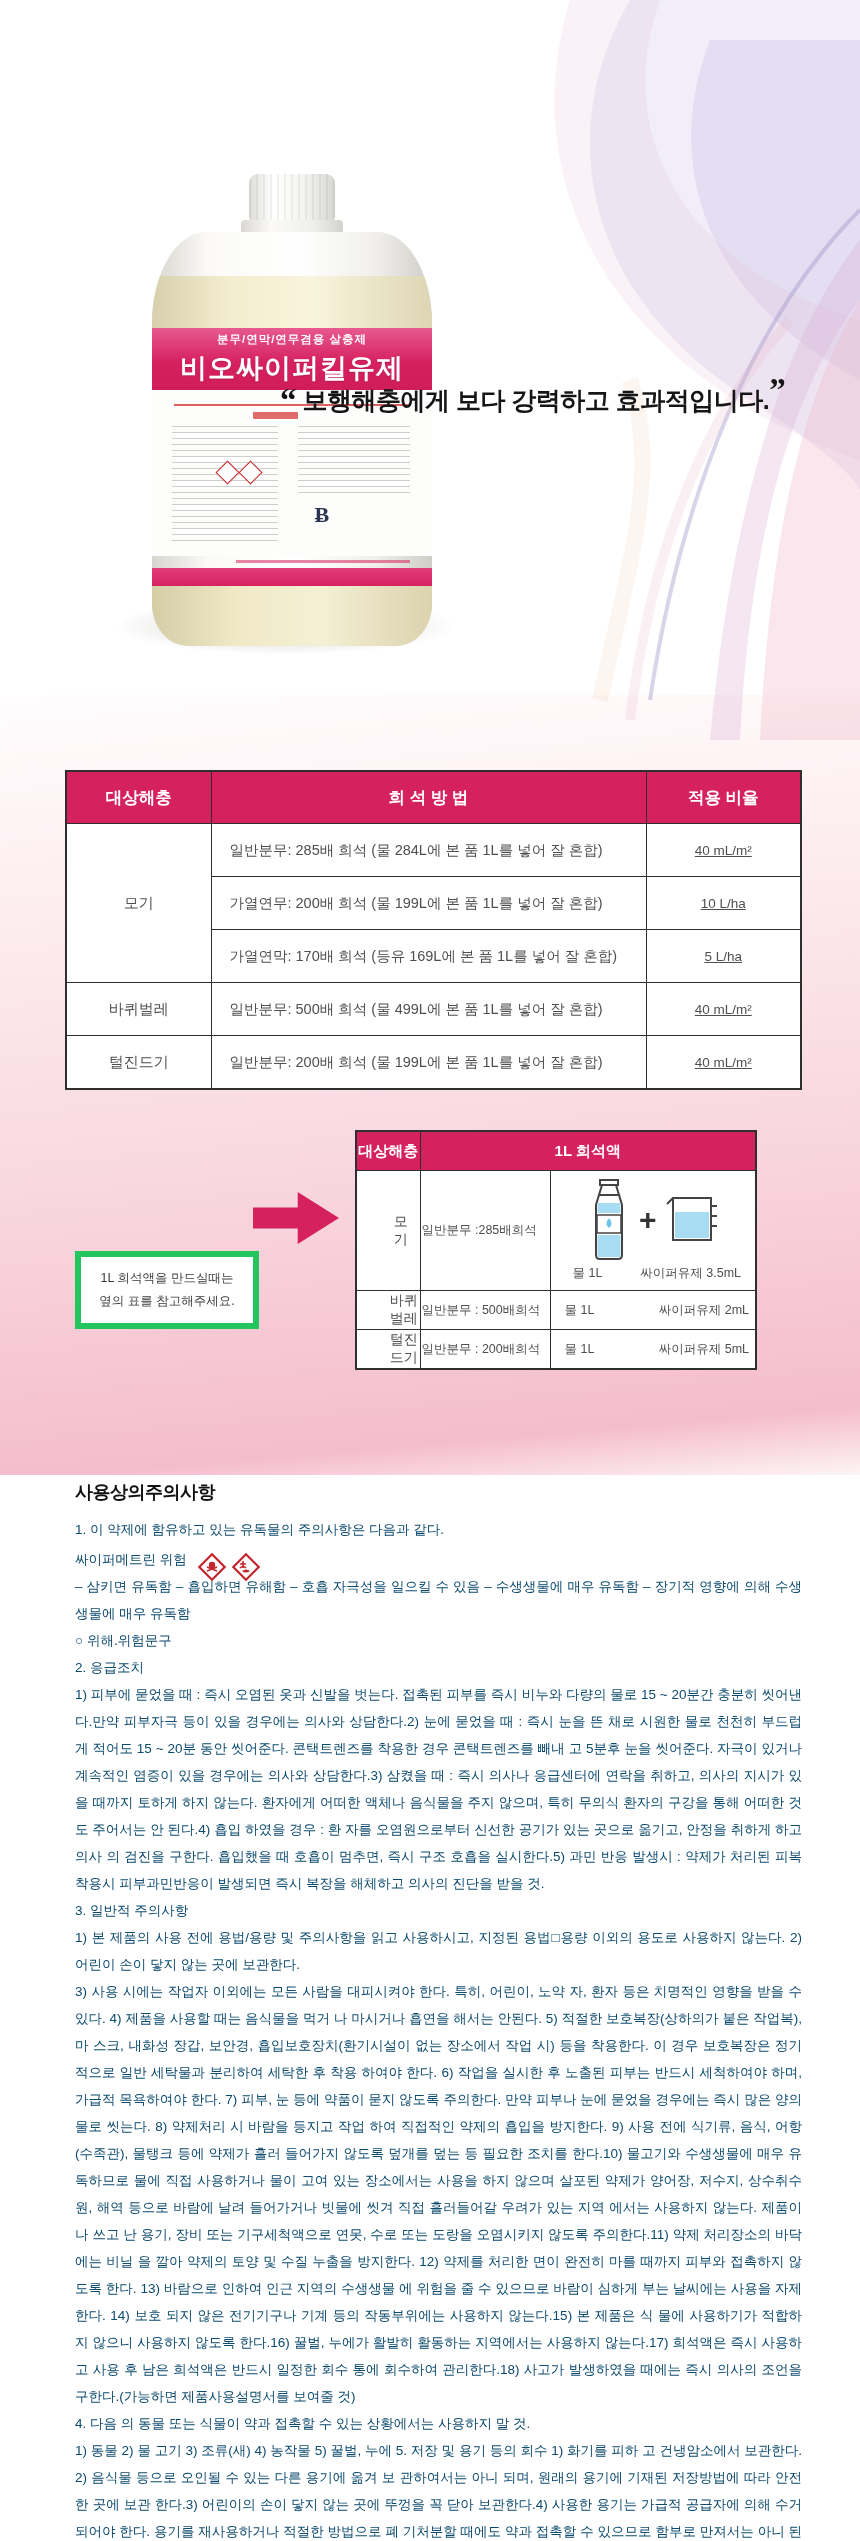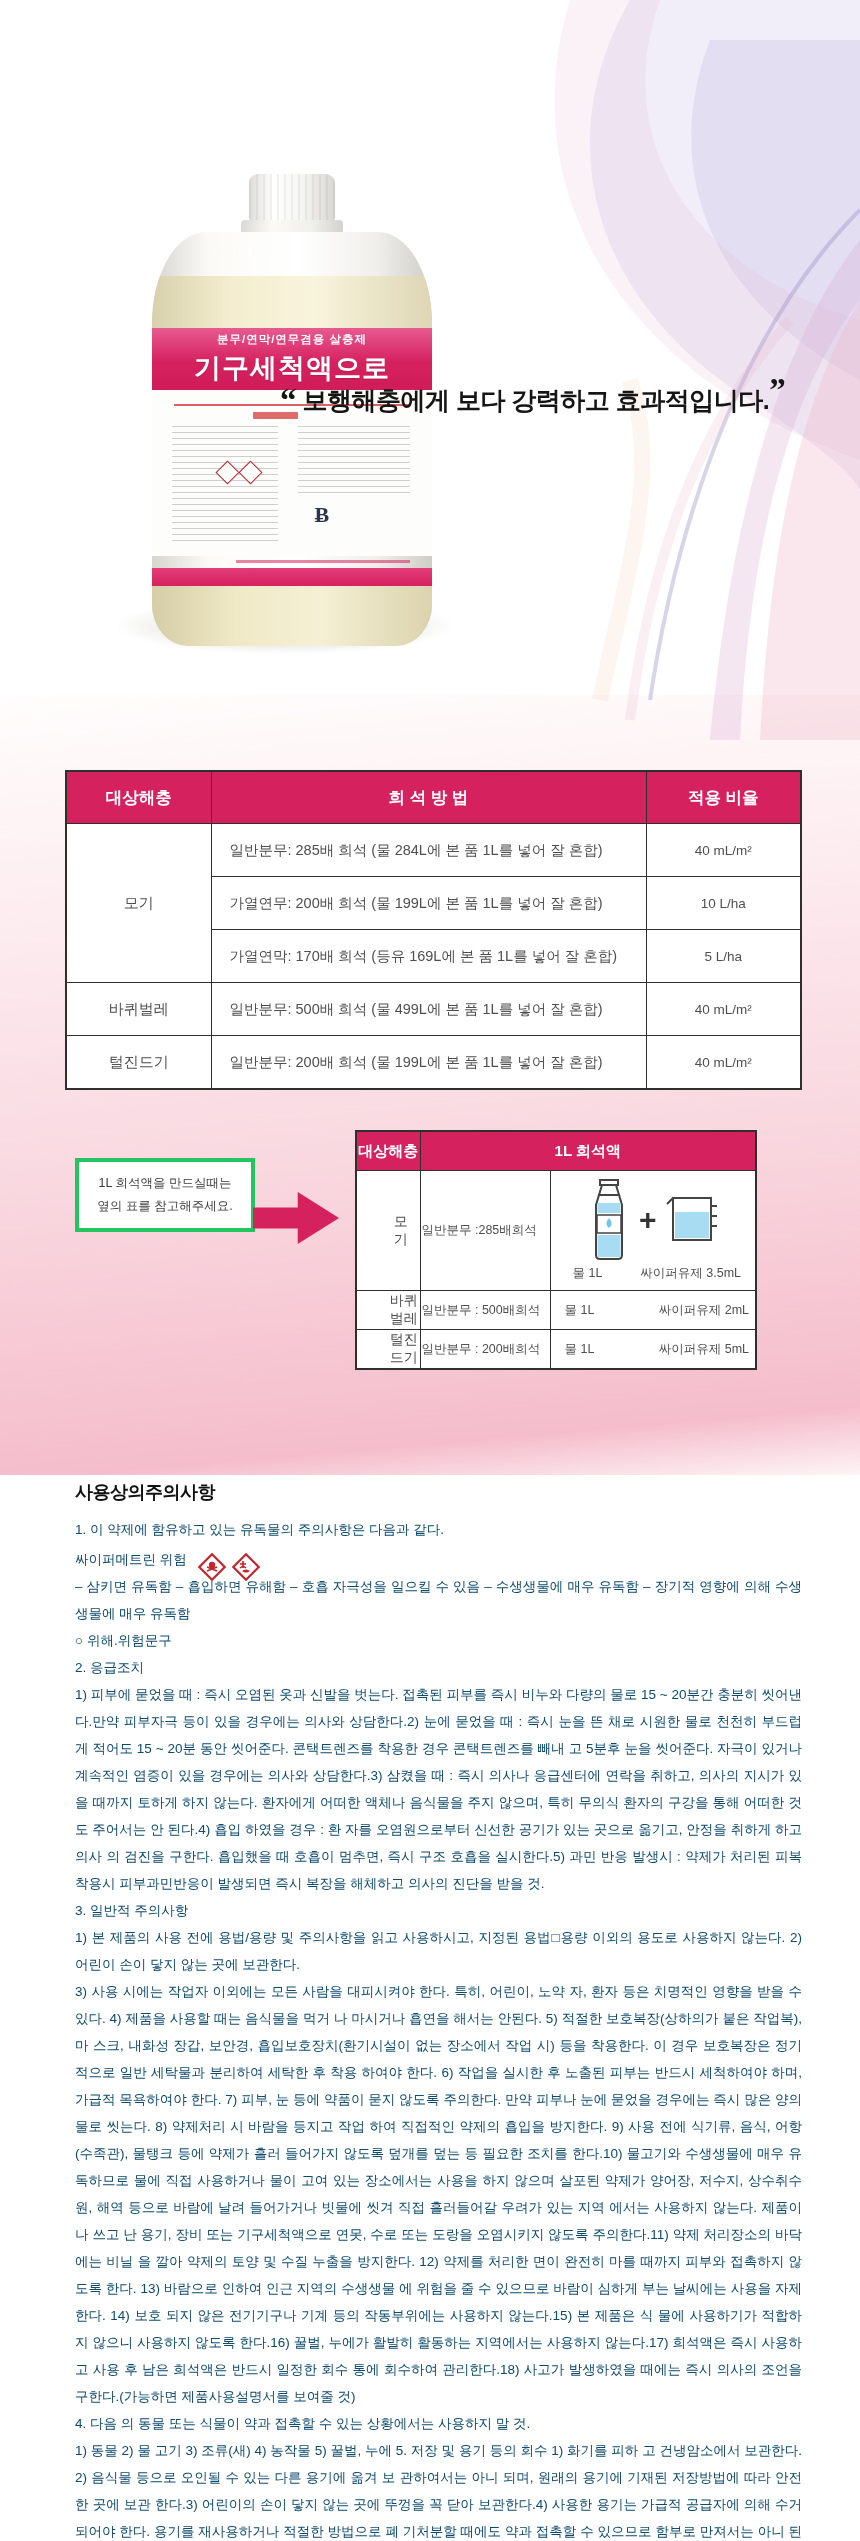--- a/index.html
+++ b/index.html
@@ -53,24 +53,24 @@
   .tagline .q.close{vertical-align:8px;}
   
   table{border-collapse:collapse;table-layout:fixed;}
   .tbl1{position:absolute;left:65px;top:770px;width:735px;z-index:3;background:#fff;}
   .tbl1 th,.tbl1 td{border:1px solid #2f2f2f;}
   .tbl1{border:2px solid #2f2f2f;}
   .tbl1 th{background:#d6215f;color:#fff;font-size:16.5px;font-weight:bold;height:49px;}
   .tbl1 td{background:#fff;color:#4f4f4f;font-size:14.5px;height:50px;}
   .tbl1 td.pest{text-align:center;font-size:15px;}
   .tbl1 td.method{padding-left:18px;}
-  .tbl1 td.rate{text-align:center;font-size:13.5px;}
-  
-  .callout{position:absolute;left:75px;top:1158px;width:172px;height:66px;z-index:3;
-    border:4px solid #22c55e;background:#fff;display:flex;flex-direction:column;
+  .tbl1 td.rate{text-align:center;font-size:13.5px;text-decoration:underline;}
+  
+  .callout{position:absolute;left:75px;top:1251px;width:172px;height:66px;z-index:3;
+    border:6px solid #22c55e;background:#fff;display:flex;flex-direction:column;
     align-items:center;justify-content:center;gap:6px;font-size:12.5px;color:#3b3b3b;}
   .arrow{position:absolute;left:253px;top:1192px;width:86px;height:52px;background:#d6215f;z-index:3;
     clip-path:polygon(0 30%,52% 30%,52% 0,100% 50%,52% 100%,52% 70%,0 70%);}
   
   .tbl2{position:absolute;left:355px;top:1130px;width:400px;z-index:3;background:#fff;border:2px solid #2f2f2f;}
   .tbl2 th,.tbl2 td{border:1px solid #2f2f2f;background:#fff;}
   .tbl2 th{background:#d6215f;color:#fff;font-size:15px;font-weight:bold;height:36px;}
   .tbl2 td{color:#4f4f4f;font-size:12.5px;}
   .tbl2 td.pest{text-align:center;font-size:14px;height:30px;padding-left:32px;}
   .tbl2 td.pest.tall{letter-spacing:6px;}
@@ -107,21 +107,21 @@
   <div class="pink-band"></div>
 
   <div class="bottle-shadow"></div>
   <div class="bottle">
     <div class="cap"></div>
     <div class="cap-collar"></div>
     <div class="body">
       <div class="liquid-top"></div>
       <div class="band-label">
         <div class="l1">분무/연막/연무겸용 살충제</div>
-        <div class="l2">기구세척액으로</div>
+        <div class="l2">비오싸이퍼킬유제</div>
       </div>
       <div class="info-label">
         <div class="redline"></div>
         <div class="redchip"></div>
         <div class="textcol c1"></div>
         <div class="textcol c2"></div>
         <div class="ghs-mini">
           <div class="mini-diamond"></div>
           <div class="mini-diamond"></div>
         </div>

